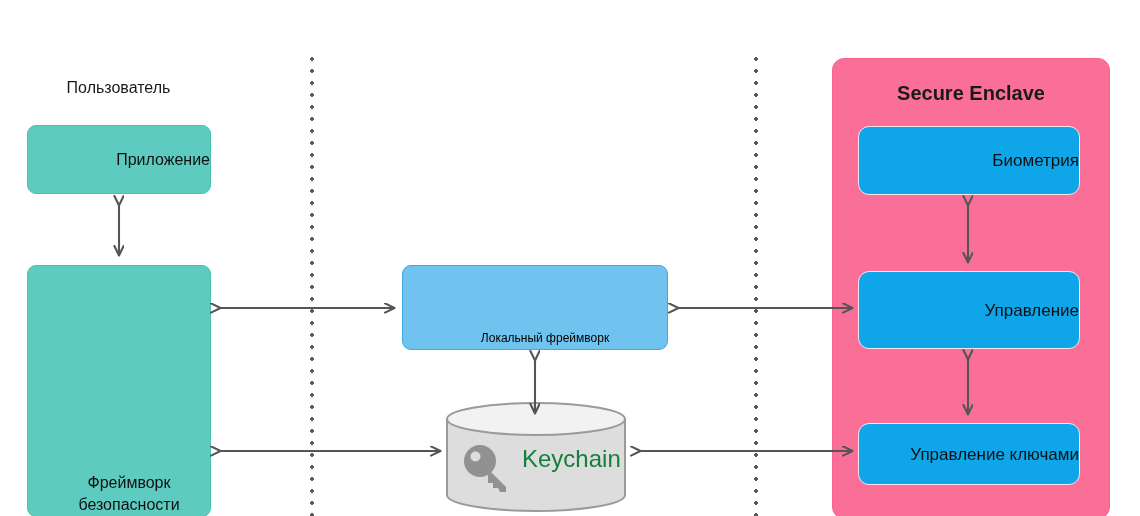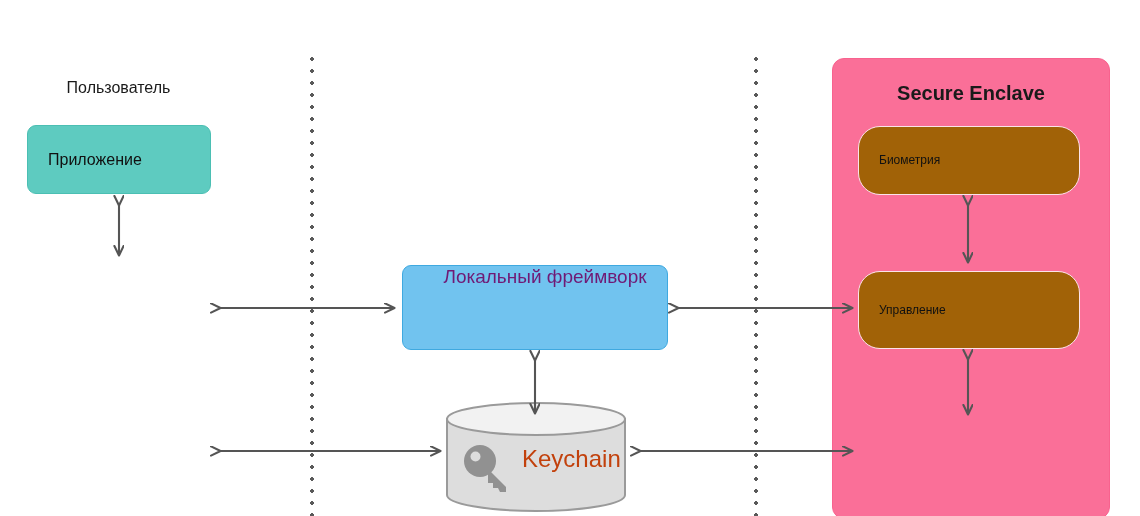--- a/index.html
+++ b/index.html
@@ -12,59 +12,63 @@
   }
 
   .dots{
     position:absolute;width:4px;
     background-image:radial-gradient(circle at 2px 2px, #595959 1.7px, rgba(0,0,0,0) 2px);
     background-size:4px 12px;background-repeat:repeat-y;
   }
 
   .box{
     position:absolute;box-sizing:border-box;display:flex;align-items:center;
-    justify-content:flex-start;text-align:center;border-radius:9px;padding-left:20px;
+    justify-content:flex-end;text-align:center;border-radius:9px;padding-left:20px;
   }
   .box span{display:block;}
 
   .teal{background:#5ECBC0;border:1.4px solid #4BBFB3;color:#111;font-size:16px;line-height:22px;}
-  .blue{background:#71C3EF;border:1.6px solid #3FA9E0;color:#701a75;font-size:19px;line-height:22px;}
-  .white-box{background:#a16207;border:1.6px solid #FBE3EB;color:#111;font-size:12px;line-height:21px;border-radius:22px;}
+  .blue{background:#71C3EF;border:1.6px solid #3FA9E0;color:#000000;font-size:12px;line-height:22px;}
+  .white-box{background:#0ea5e9;border:1.6px solid #FBE3EB;color:#111;font-size:17px;line-height:21px;border-radius:11px;}
 
   .enclave{
     position:absolute;background:#FA6F98;border:1.6px solid #F8628E;border-radius:12px;
   }
   .enclave-title{
     position:absolute;width:100%;text-align:center;color:#1a1a1a;
     font-size:20px;font-weight:bold;line-height:24px;left:0;
   }
 
   .cyl{position:absolute;}
   .cyl-label{
-    position:absolute;color:#c2410c;font-size:24px;line-height:28px;
+    position:absolute;color:#15803d;font-size:24px;line-height:28px;
     white-space:nowrap;
   }
 
   svg.arrows{position:absolute;left:0;top:0;width:1140px;height:516px;pointer-events:none;}
 </style>
 </head>
 <body>
 
 <div id="stage">
 
   <div class="zone-label" style="left:27px;top:45px;width:183px;">Пользователь</div>
 
 
   <div class="dots" style="left:310px;top:24px;height:470px;"></div>
   <div class="dots" style="left:754px;top:24px;height:470px;"></div>
 
   <div class="box teal" style="left:27px;top:92px;width:184px;height:69px;">
     <span>Приложение</span>
   </div>
 
+  <div class="box teal" style="left:27px;top:232px;width:184px;height:252px;flex-direction:column;">
+    <span>Фреймворк</span>
+    <span>безопасности</span>
+  </div>
 
   <div class="box blue" style="left:402px;top:232px;width:266px;height:85px;flex-direction:column;">
     <span>Локальный фреймворк</span>
   </div>
 
   <div class="cyl" style="left:440px;top:368px;width:192px;height:118px;">
     <svg width="192" height="118" viewBox="0 0 192 118">
       <path d="M7 18 L7 94 A89 16 0 0 0 185 94 L185 18 Z" fill="#DDDDDD" stroke="#9A9A9A" stroke-width="2"></path>
       <ellipse cx="96" cy="18" rx="89" ry="16" fill="#F2F2F2" stroke="#9A9A9A" stroke-width="2"></ellipse>
     </svg>
@@ -84,20 +88,23 @@
   </div>
 
   <div class="box white-box" style="left:858px;top:93px;width:222px;height:69px;">
     <span>Биометрия</span>
   </div>
 
   <div class="box white-box" style="left:858px;top:238px;width:222px;height:78px;">
     <span>Управление</span>
   </div>
 
+  <div class="box white-box" style="left:858px;top:390px;width:222px;height:62px;">
+    <span>Управление ключами</span>
+  </div>
 
   <svg class="arrows">
     <defs>
       <marker id="ah" markerWidth="12" markerHeight="12" refX="10" refY="5.2" orient="auto" markerUnits="userSpaceOnUse">
         <path d="M1,0.6 L10.5,5.2 L1,9.8" fill="none" stroke="#555555" stroke-width="2.1" stroke-linecap="round" stroke-linejoin="round"></path>
       </marker>
       <marker id="ah2" markerWidth="12" markerHeight="12" refX="10" refY="5.2" orient="auto" markerUnits="userSpaceOnUse">
         <path d="M1,0.6 L10.5,5.2 L1,9.8" fill="none" stroke="#555555" stroke-width="2.1" stroke-linecap="round" stroke-linejoin="round"></path>
       </marker>
     </defs>

